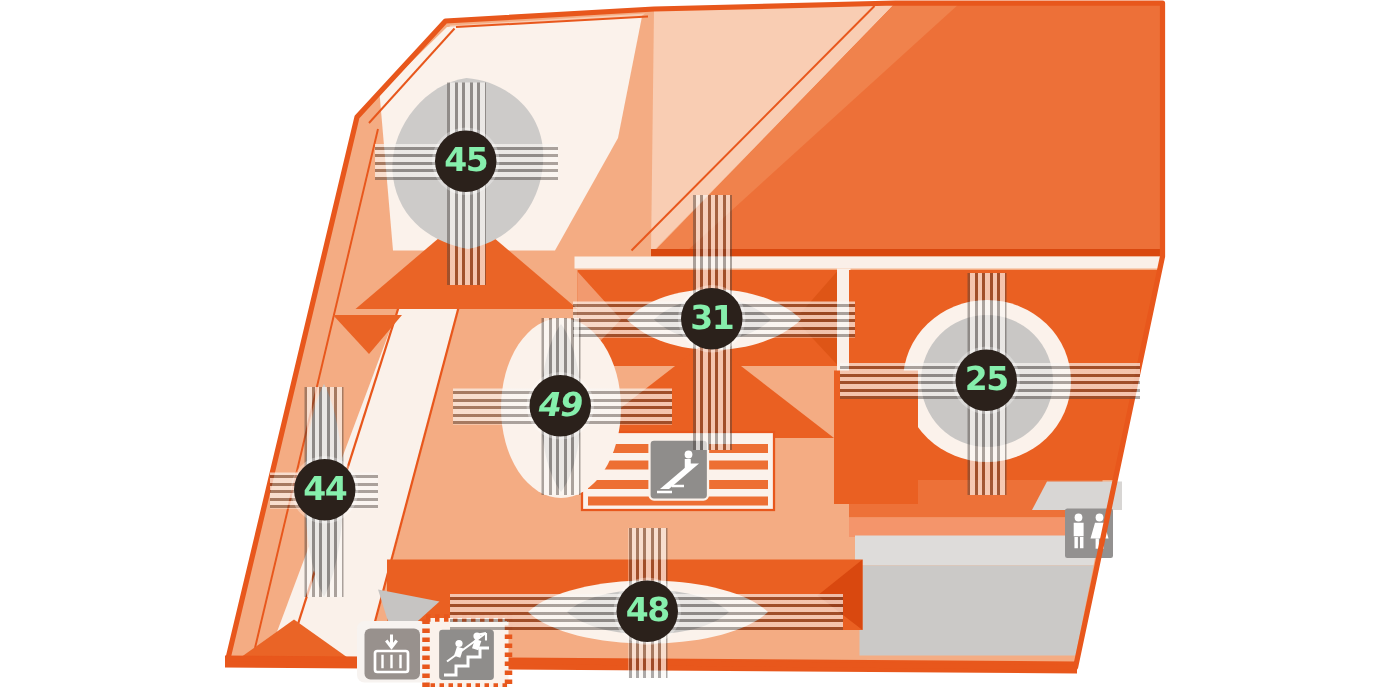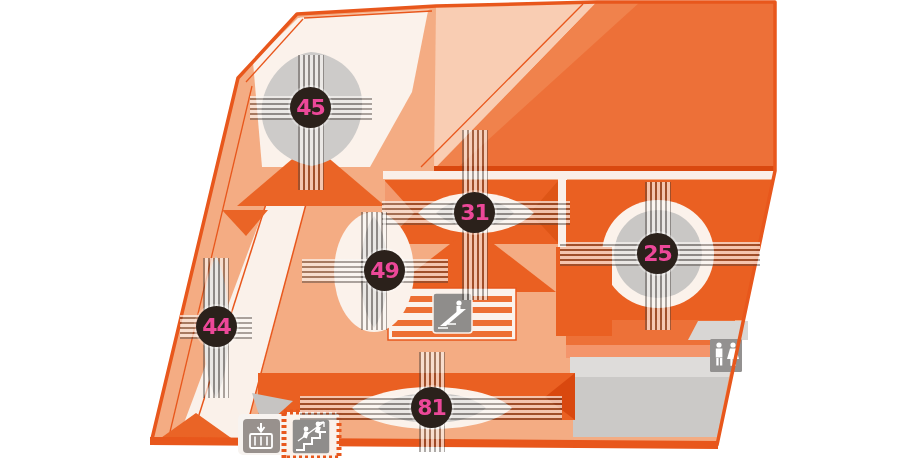--- a/index.html
+++ b/index.html
@@ -5,21 +5,21 @@
   html,body{margin:0;padding:0;background:#ffffff;}
   #stage{position:relative;width:920px;height:458px;background:#ffffff;overflow:hidden;
          font-family:"DejaVu Sans","Liberation Sans",sans-serif;}
   #stage svg{position:absolute;left:0;top:0;z-index:1;}
   .vband,.hband{position:absolute;z-index:2;opacity:.85;pointer-events:none;}
   .vband{width:26px;
     background:repeating-linear-gradient(90deg,rgba(62,54,50,.50) 0 2px,rgba(250,247,244,.78) 2px 5px);}
   .hband{height:24px;
     background:repeating-linear-gradient(0deg,rgba(62,54,50,.50) 0 2px,rgba(250,247,244,.78) 2px 5px);}
   .badge{position:absolute;z-index:3;width:41px;height:41px;border-radius:50%;
-         background:#2B211B;color:#ec4899;display:flex;align-items:center;justify-content:center;
+         background:#2B211B;color:#86efac;display:flex;align-items:center;justify-content:center;
          font-size:22px;font-weight:bold;letter-spacing:-1px;
          box-shadow:0 0 0 2px rgba(255,255,255,.30);cursor:default;}
 </style>
 </head>
 <body>
 
 <div id="stage">
 
 <svg width="920" height="458" viewBox="0 0 920 458">
 
@@ -140,16 +140,16 @@
 <div class="hband" style="left:560px;top:242px;width:200px;"></div>
 <div class="vband" style="left:361px;top:212px;height:118px;"></div>
 <div class="hband" style="left:302px;top:259px;width:146px;"></div>
 <div class="vband" style="left:419px;top:352px;height:100px;"></div>
 <div class="hband" style="left:300px;top:396px;width:262px;"></div>
 
 <div class="badge" style="left:196px;top:306px;">44</div>
 <div class="badge" style="left:290px;top:87px;">45</div>
 <div class="badge" style="left:454px;top:192px;">31</div>
 <div class="badge" style="left:637px;top:233px;">25</div>
-<div class="badge" style="left:411px;top:387px;">81</div>
-<div class="badge" style="left:364px;top:250px;">49</div>
+<div class="badge" style="left:411px;top:387px;">48</div>
+<div class="badge" style="left:353px;top:250px;font-style:italic;">49</div>
 
 </div>
 
 </body></html>

